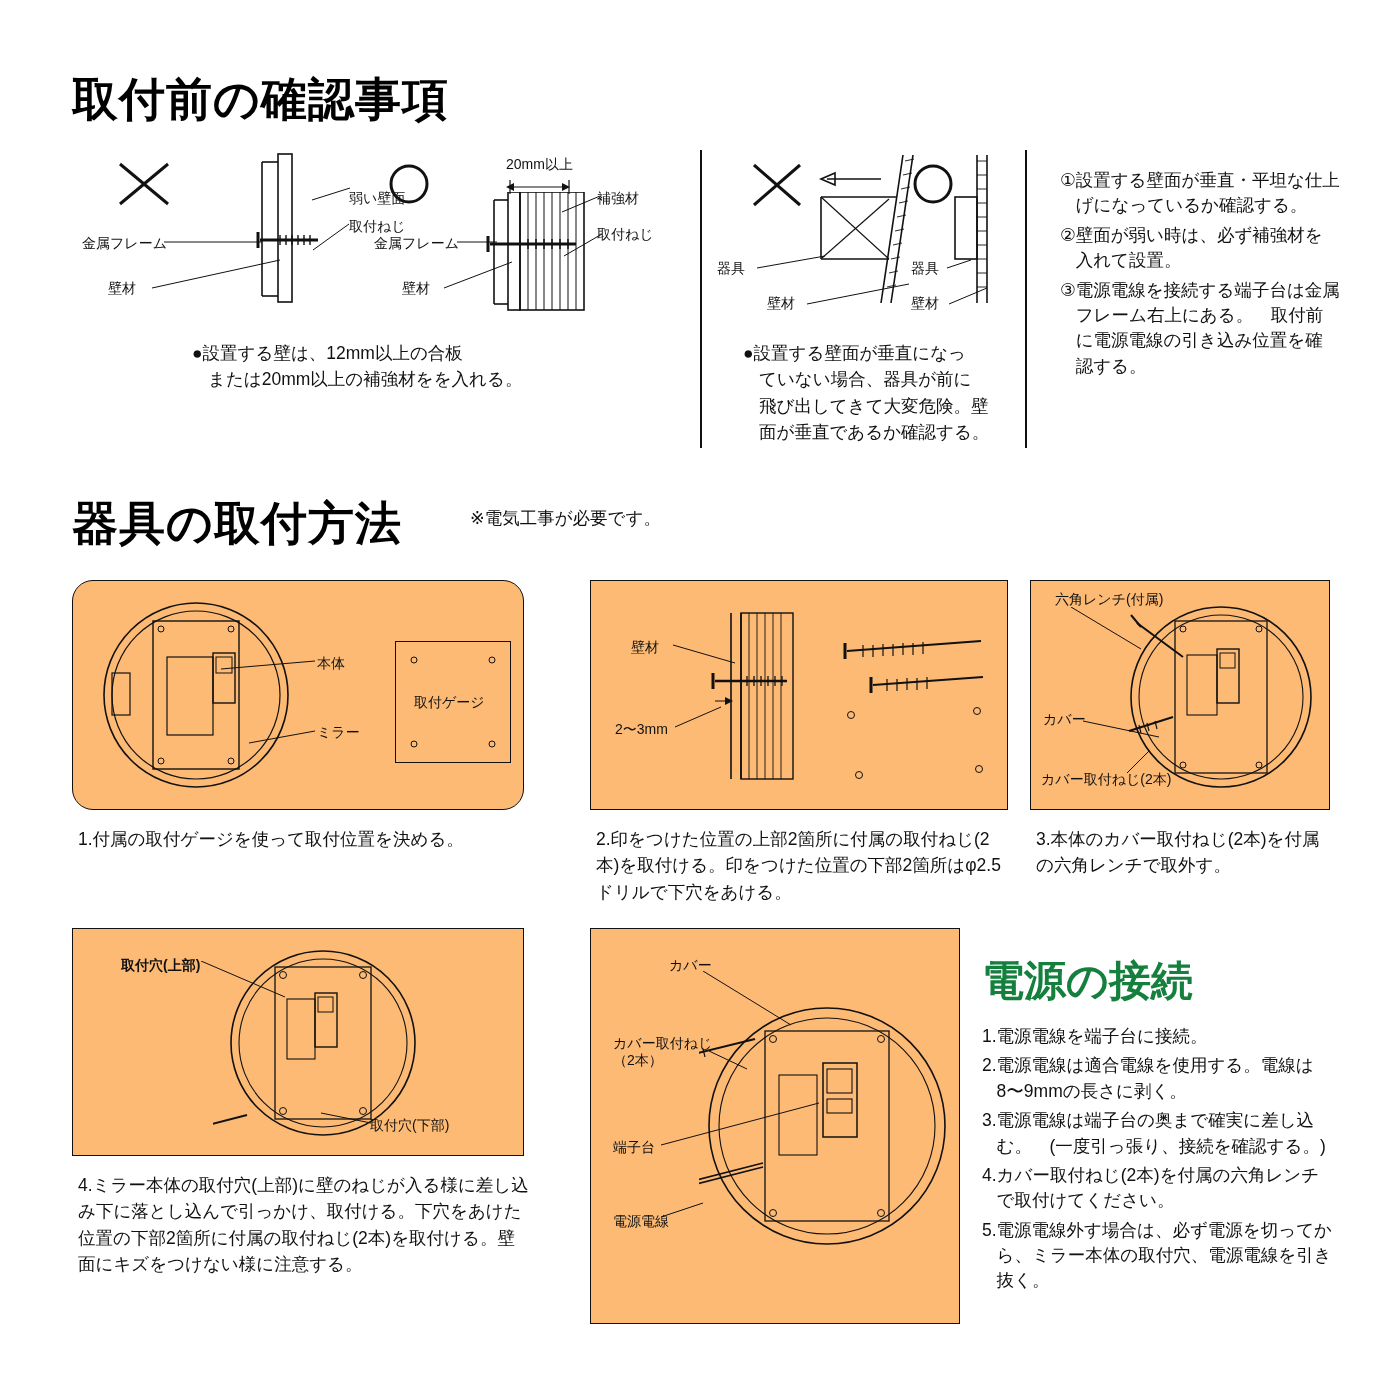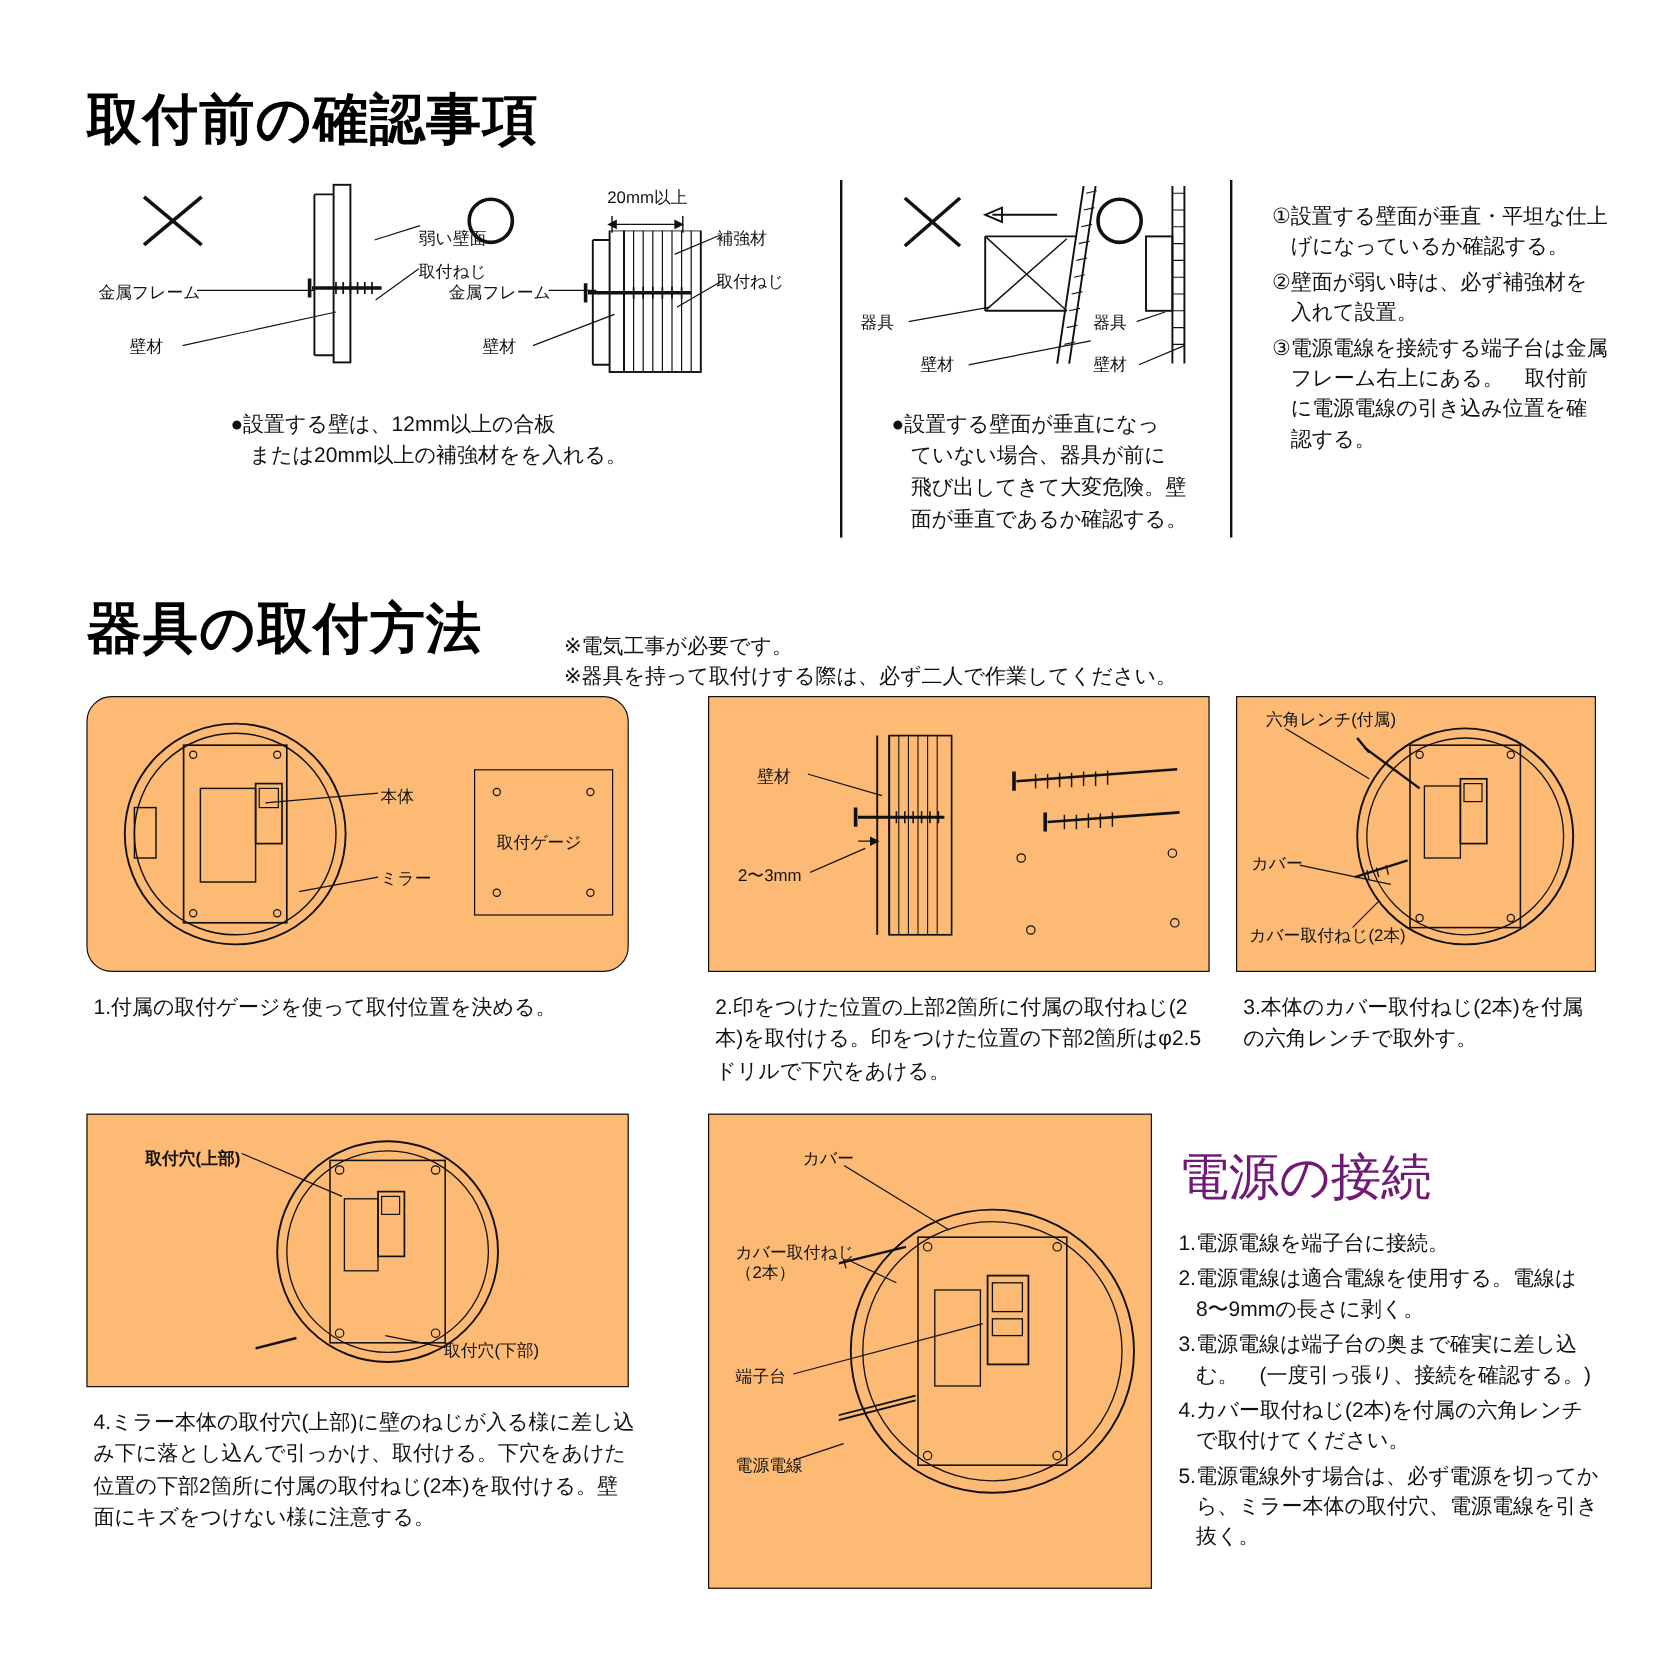--- a/index.html
+++ b/index.html
@@ -25,23 +25,23 @@
   
   .h1 {
     font-size: 46px;
     font-weight: bold;
     letter-spacing: 1px;
     line-height: 1;
     color: #000;
   }
   .h1-sm {
     font-size: 42px;
-    font-weight: normal;
+    font-weight: bold;
     line-height: 1;
-    color: #701a75;
+    color: #15803d;
   }
   
   .note {
     font-size: 17.5px;
     line-height: 1.45;
   }
   .cap {
     font-size: 17.5px;
     line-height: 1.5;
   }
@@ -285,23 +285,22 @@
       <span class="n">②</span>
       <span class="t">壁面が弱い時は、必ず補強材を入れて設置。</span>
     </div>
     <div class="num-item">
       <span class="n">③</span>
       <span class="t">電源電線を接続する端子台は金属フレーム右上にある。　取付前に電源電線の引き込み位置を確認する。</span>
     </div>
   </div>
 
   <div class="abs h1" style="left:72px; top:500px;">器具の取付方法</div>
-  <div class="abs note" style="left:470px; top:506px; width:620px;margin-top:20px;">
+  <div class="abs note" style="left:470px; top:506px; width:620px;">
     <div>※電気工事が必要です。</div>
-    <div>※器具を持って取付けする際は、必ず二人で作業してください。</div>
   </div>
 
   <div class="abs box" style="left:72px; top:580px; width:452px; height:230px;border-radius:21px;">
 
     <svg class="abs" style="left:18px; top:14px;" width="210" height="200">
       <circle cx="105" cy="100" r="92" fill="none" stroke="#111" stroke-width="1.6"></circle>
       <circle cx="105" cy="100" r="84" fill="none" stroke="#111" stroke-width="1.2"></circle>
       <rect x="62" y="26" width="86" height="148" fill="none" stroke="#111" stroke-width="1.4"></rect>
       <rect x="76" y="62" width="46" height="78" fill="none" stroke="#111" stroke-width="1.2"></rect>
       <rect x="122" y="58" width="22" height="50" fill="none" stroke="#111" stroke-width="1.4"></rect>

